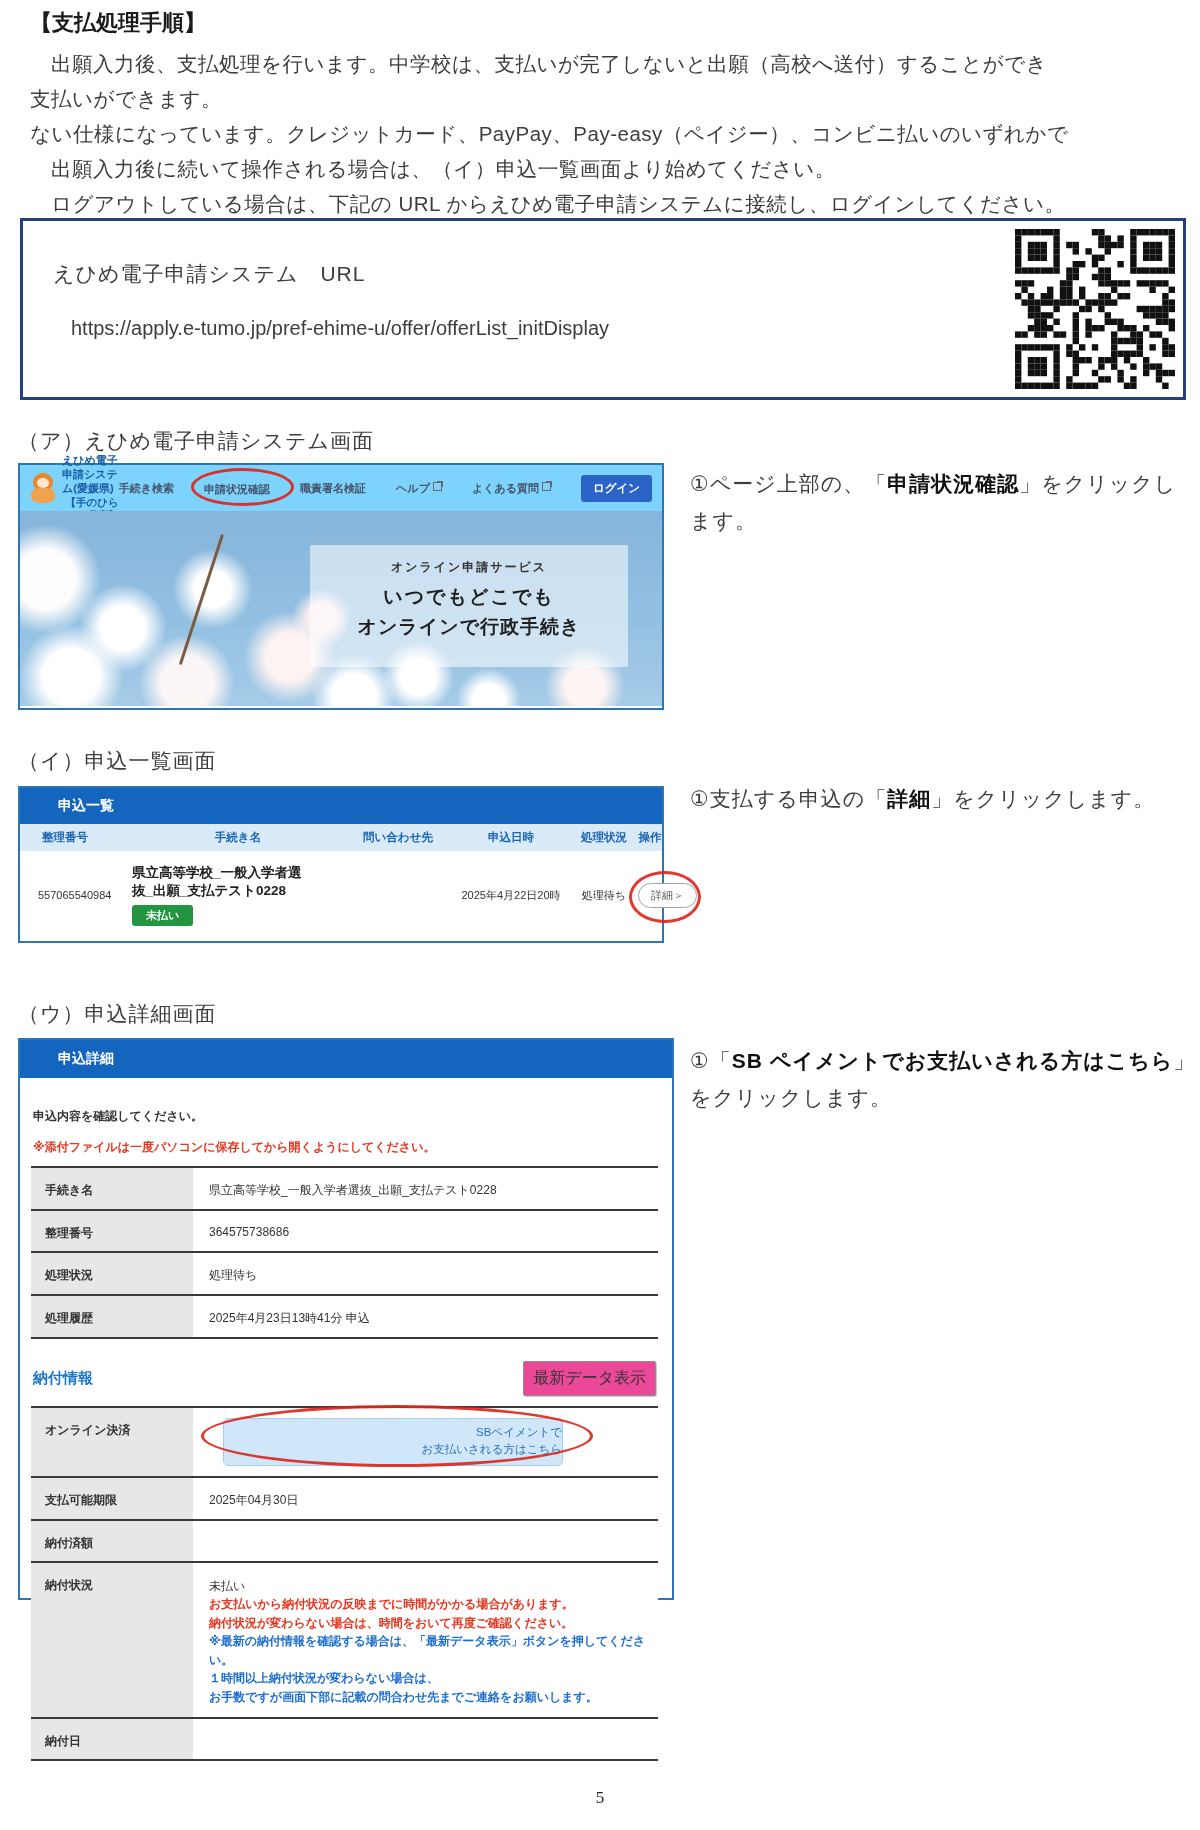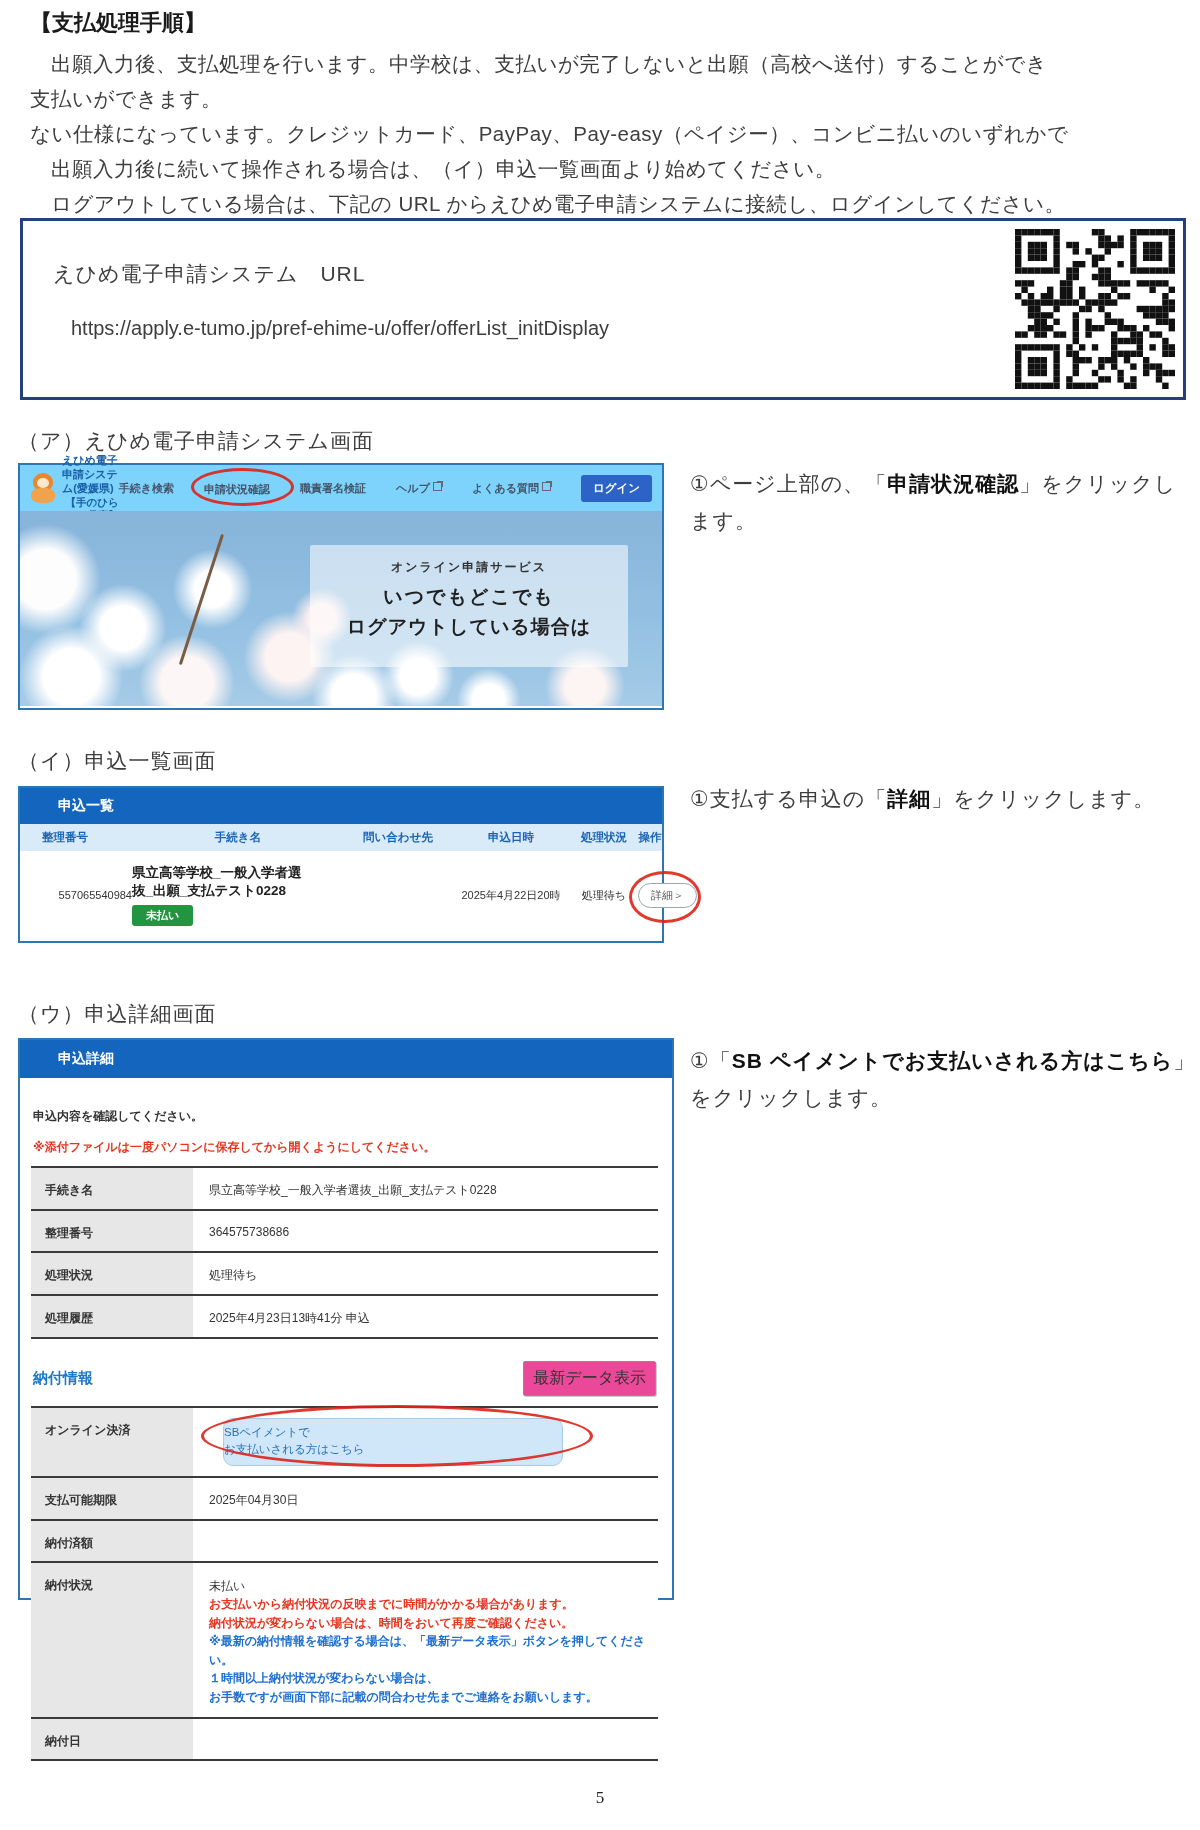--- a/index.html
+++ b/index.html
@@ -61,42 +61,42 @@
   .hero-tag { font-size:12px; font-weight:bold; color:#333; letter-spacing:2px; }
   .hero-l1 { font-size:19px; font-weight:bold; color:#1f1f1f; margin-top:8px; letter-spacing:2px; }
   .hero-l2 { font-size:19px; font-weight:bold; color:#1f1f1f; margin-top:4px; letter-spacing:1px; }
 
   
   .bar-blue { height:36px; background:#1365bd; color:#fff; font-weight:bold; font-size:14px; display:flex; align-items:center; padding-left:38px; }
   .list-head { display:grid; grid-template-columns:112px 212px 108px 118px 68px 1fr; background:#d9eaf8; height:27px; align-items:center; }
   .list-head > div { font-size:11.5px; font-weight:bold; color:#1a64b4; text-align:center; }
   .list-head > div:first-child { text-align:left; padding-left:22px; }
   .list-row { display:grid; grid-template-columns:112px 212px 108px 118px 68px 1fr; align-items:center; background:#fff; min-height:88px; }
-  .cell-id { font-size:11px; color:#333; padding-left:18px;text-align:right; }
+  .cell-id { font-size:11px; color:#333; padding-left:18px; }
   .cell-name { font-size:13.5px; font-weight:bold; color:#222; line-height:1.35; }
   .badge-unpaid { display:inline-block; margin-top:5px; background:#23943f; color:#fff; font-size:11px; font-weight:bold; padding:3px 14px; border-radius:3px; }
   .cell-dt, .cell-st { font-size:11px; color:#333; text-align:center; }
   .detail-wrap { position:relative; display:flex; justify-content:center; }
   .detail-btn { background:#fff; border:1.5px solid #9aa7b0; color:#555; font-size:11px; padding:4px 12px; border-radius:14px; white-space:nowrap; }
   .detail-circle { top:-12px; left:-9px; width:72px; height:52px; }
 
   
   .shot-u .bar-blue { height:38px; font-size:14px; }
   .u-body { padding:10px 14px 12px 11px;margin-top:12px; }
   .u-inst { font-size:12px; color:#333; font-weight:bold; margin:8px 0 2px 2px; }
   .u-warn { font-size:12px; color:#e8351f; font-weight:bold; margin:14px 0 10px 2px; }
   .u-table { border-top:2px solid #3a3a3a; }
   .u-row { display:flex; border-bottom:2px solid #3a3a3a; min-height:42px; }
   .u-label { width:162px; background:#e7e7e7; font-size:12px; font-weight:bold; color:#333; padding:14px 0 0 14px; flex:0 0 auto; }
   .u-value { flex:1; background:#fff; font-size:12px; color:#333; padding:14px 0 10px 16px; }
   .pay-head { display:flex; align-items:center; justify-content:space-between; margin:22px 2px 10px 2px; }
   .pay-title { font-size:15px; font-weight:bold; color:#1e78c8; }
   .refresh-btn { background:#ec4899; border:1px solid #8d8d8d; font-size:16px; color:#333; padding:6px 9px; border-radius:2px; box-shadow:1px 1px 0 #ccc;font-family:Liberation Mono, monospace; }
   .sb-wrap { position:relative; width:340px; margin-left:14px; margin-top:2px; }
-  .sb-btn { width:340px; background:#cfe7f8; border:1px solid #a8cdea; border-radius:10px; text-align:left; padding:5px 0 6px; }
+  .sb-btn { width:340px; background:#cfe7f8; border:1px solid #a8cdea; border-radius:5px; text-align:right; padding:5px 0 6px; }
   .sb-btn div { font-size:11.5px; color:#2a70b8; line-height:1.5; }
   .sb-circle { top:-13px; left:-22px; width:392px; height:62px; }
   .status-value div { line-height:1.55; }
   .sn-plain { color:#333; }
   .sn-red { color:#e8351f; font-weight:bold; }
   .sn-blue { color:#1d6fd1; font-weight:bold; }
 
   .page-num { position:absolute; top:1788px; left:0; width:100%; text-align:center; font-size:17px; color:#222; font-family:"Liberation Serif","DejaVu Serif",serif; }
 </style>
 </head>
@@ -443,21 +443,21 @@
         <span class="pm-item"><span>ヘルプ</span><span class="ext-ico"></span></span>
         <span class="pm-item"><span>よくある質問</span><span class="ext-ico"></span></span>
         <button class="login-btn">ログイン</button>
       </div>
     </div>
     <div class="hero">
       <div class="branch"></div>
       <div class="hero-overlay">
         <div class="hero-tag">オンライン申請サービス</div>
         <div class="hero-l1">いつでもどこでも</div>
-        <div class="hero-l2">ログアウトしている場合は</div>
+        <div class="hero-l2">オンラインで行政手続き</div>
       </div>
     </div>
   </div>
 
   <div class="note" style="top:465px;">
     <span>①ページ上部の、「</span><b>申請状況確認</b><span>」をクリックします。</span>
   </div>
 
   <div class="sec-heading" style="top:747px;">（イ）申込一覧画面</div>
 

